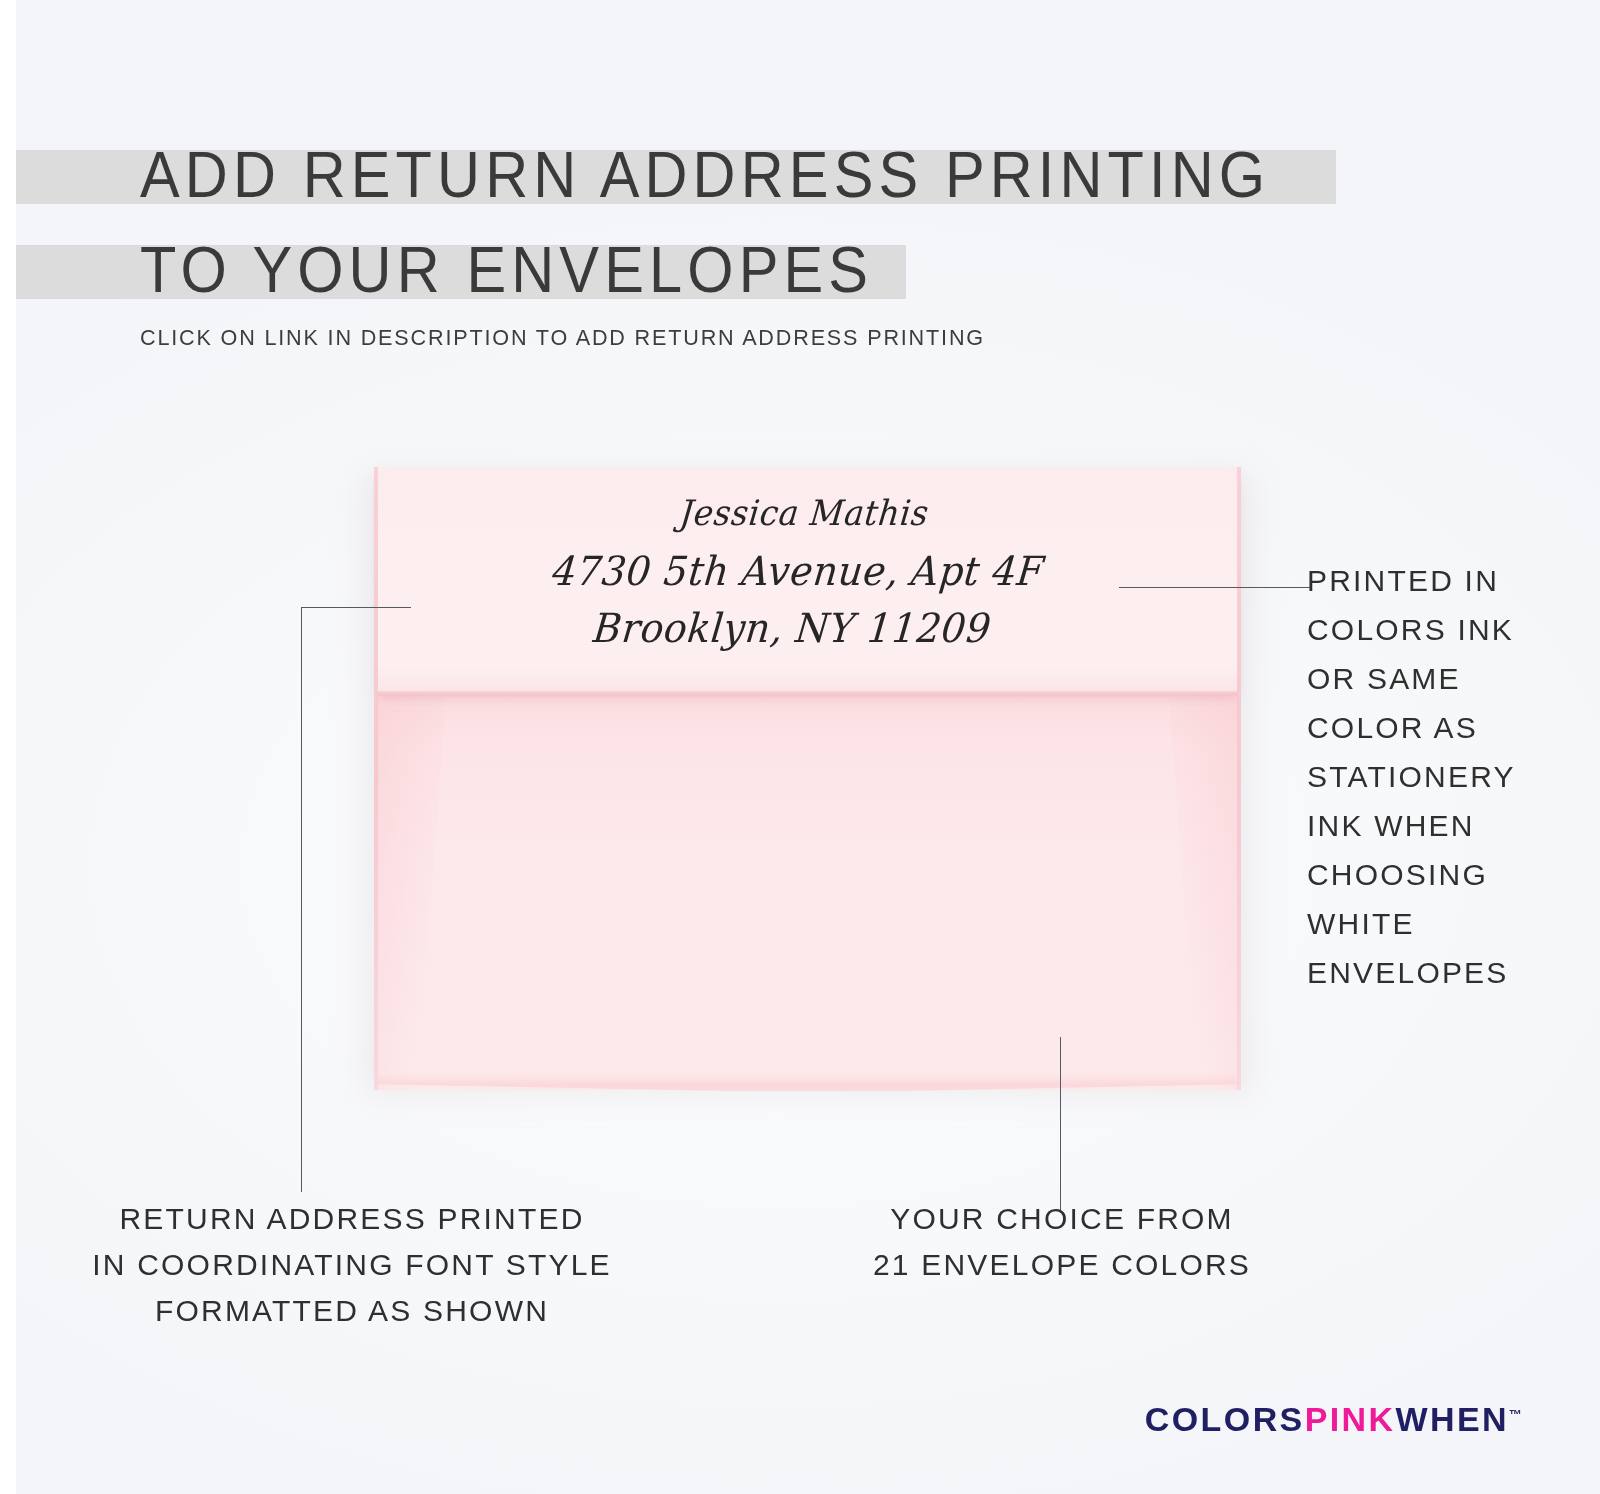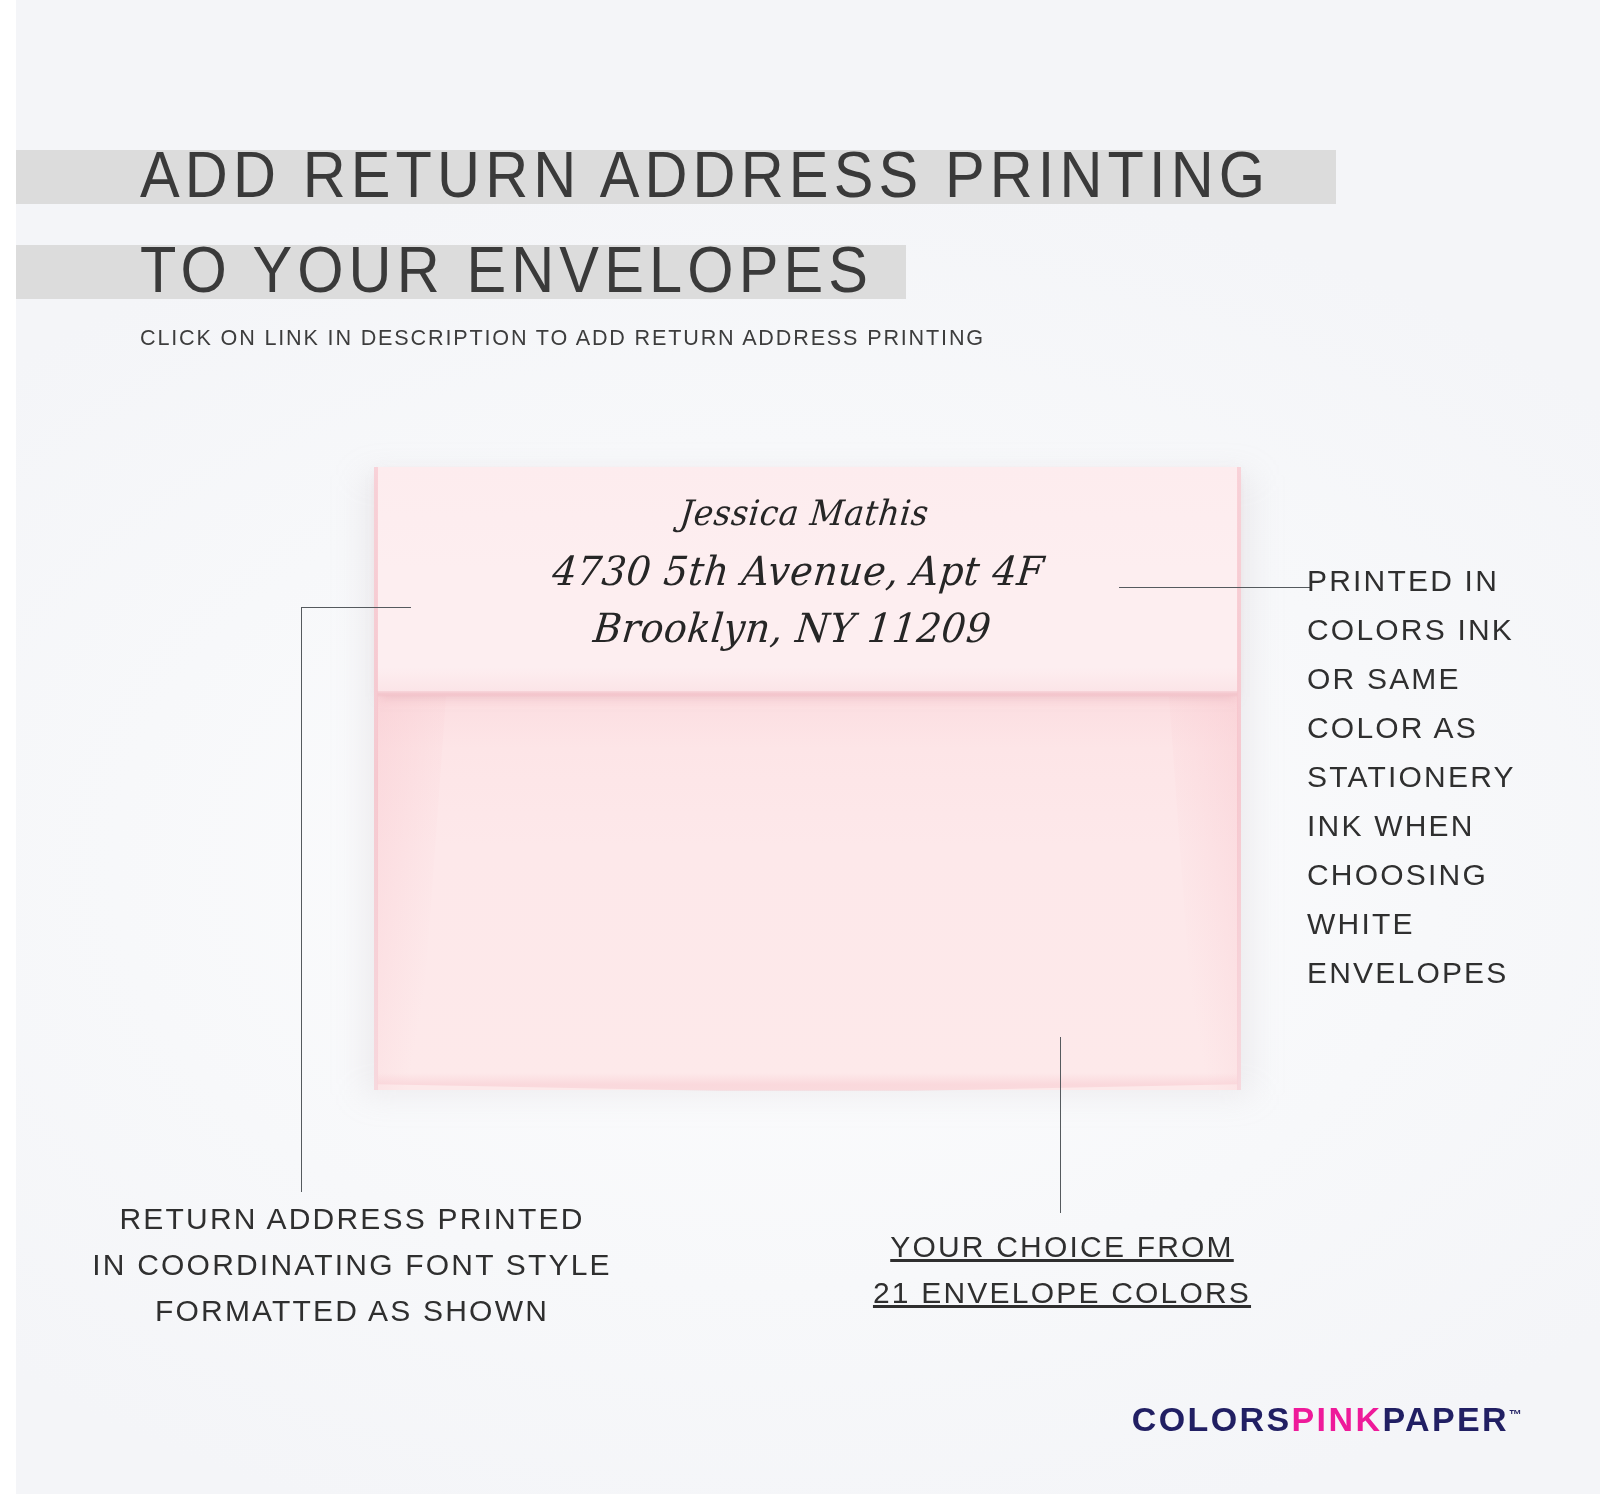--- a/index.html
+++ b/index.html
@@ -209,25 +209,24 @@
   }
   #callout-bottom-left {
     left: 28px;
     top: 1196px;
     width: 616px;
     text-align: center;
     line-height: 46px;
   }
   #callout-bottom-mid {
     left: 838px;
-    top: 1224px;
+    top: 1196px;
     width: 416px;
     text-align: center;
     line-height: 46px;
-    text-decoration: underline;
   }
 
   
   #logo {
     position: absolute;
     right: 78px;
     top: 1400px;
     font-size: 34px;
     font-weight: 700;
     letter-spacing: 2.4px;
@@ -289,16 +288,16 @@
 ENVELOPES</div>
 
   <div class="callout" id="callout-bottom-left">RETURN ADDRESS PRINTED
 IN COORDINATING FONT STYLE
 FORMATTED AS SHOWN</div>
 
   <div class="callout" id="callout-bottom-mid">YOUR CHOICE FROM
 21 ENVELOPE COLORS</div>
 
   <div id="logo">
-    <span class="logo-navy">COLORS</span><span class="logo-pink">PINK</span><span class="logo-navy">PAPER</span><span id="logo-tm">™</span>
+    <span class="logo-navy">COLORS</span><span class="logo-pink">PINK</span><span class="logo-navy">WHEN</span><span id="logo-tm">™</span>
   </div>
 
 </div>
 
 </body></html>

